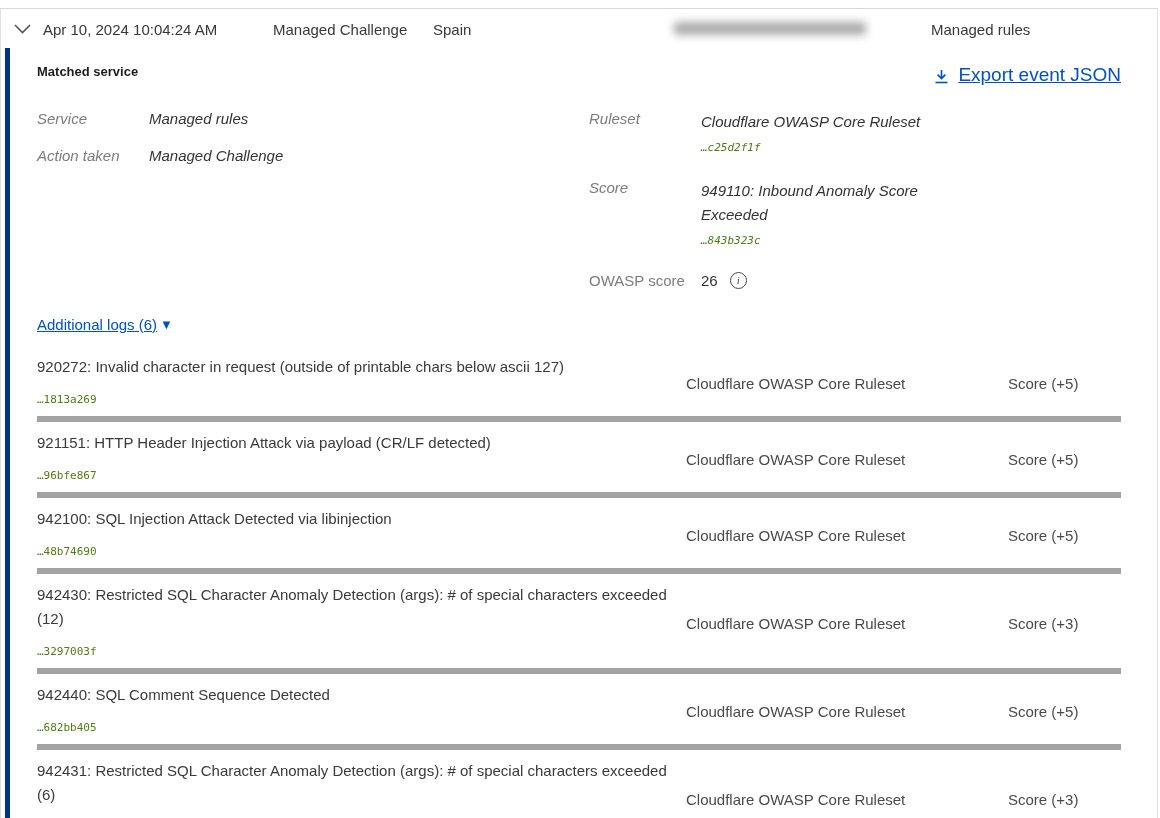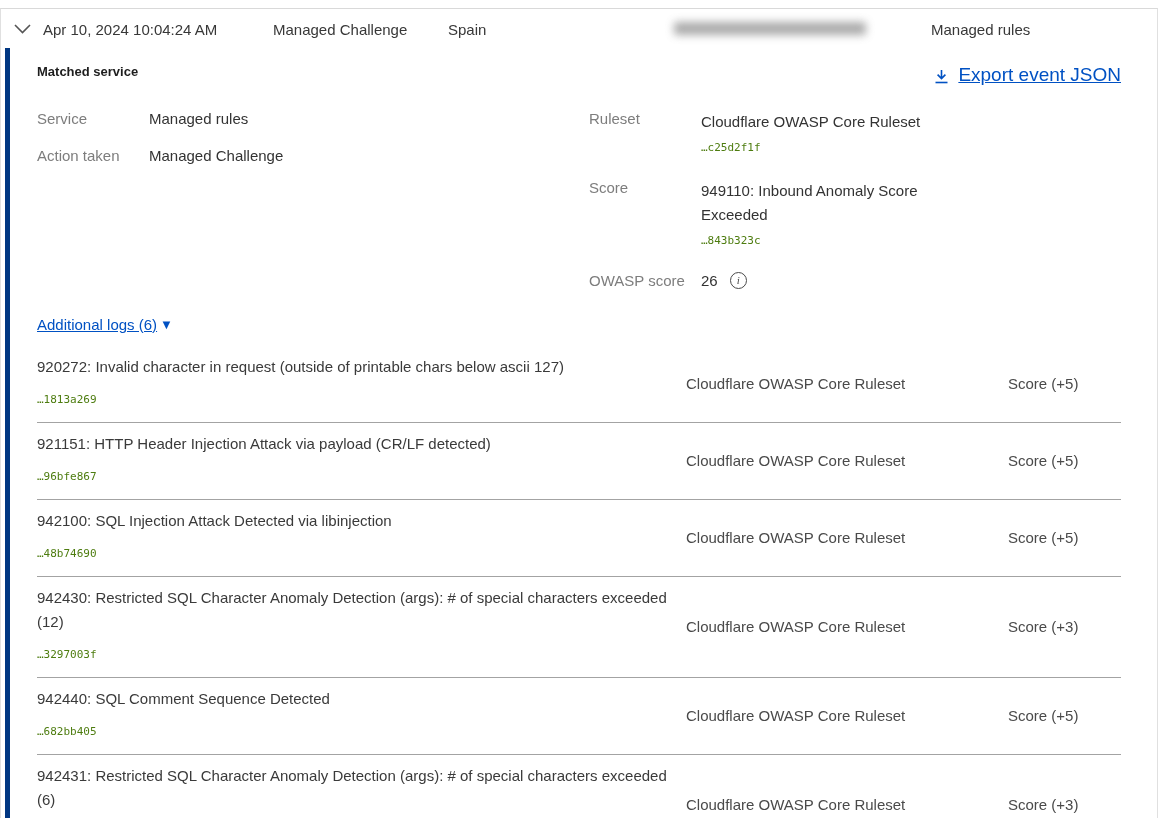--- a/index.html
+++ b/index.html
@@ -14,42 +14,42 @@
     border-top:1px solid #d9d9d9; border-left:1px solid #e0e0e0; border-right:1px solid #e0e0e0;
     background:#fff;
   }
   
   .event-row { position:relative; height:39px; cursor:pointer; }
   .event-row .cell { position:absolute; top:50%; transform:translateY(-50%); white-space:nowrap; color:#383838; }
   .chev { left:13px; width:17px; height:10px; }
   .chev svg { display:block; }
   .c-time    { left:42px; }
   .c-action  { left:272px; }
-  .c-country { left:447px; }
+  .c-country { left:432px; }
   .c-service { left:930px; }
   .redacted {
     position:absolute; left:673px; top:13px; width:192px; height:13px;
     background:#8f8f8f; border-radius:3px; filter:blur(4px); opacity:.75;
   }
   
   .detail { position:absolute; top:39px; left:0; right:0; bottom:0; }
   .blue-bar { position:absolute; left:4px; top:0; bottom:0; width:5px; background:#003681; }
   .content { padding:12px 36px 0 36px; }
   .title-row { display:flex; justify-content:space-between; align-items:flex-start; margin-top:4px; }
   .page-title { font-size:13px; font-weight:700; color:#1d1d1d; }
   .export-link {
     display:flex; align-items:center; gap:9px; color:#0051c3; cursor:pointer;
     text-decoration:none; font-size:19px;
   }
   .export-link .label { text-decoration:underline; }
   .export-link svg { display:block; margin-top:2px; }
   
   .fields { display:flex; margin-top:24px; }
   .fields-left { width:552px; flex:0 0 552px; }
-  .field-row { display:flex; margin-bottom:20px; }
+  .field-row { display:flex; margin-bottom:20px;font-style:italic; }
   .f-label { width:112px; flex:0 0 112px; color:#7d7d7d; }
   .f-value { color:#333; }
   .fields-right { flex:1; }
   .f-block { margin-bottom:19px; }
   .f-value-wrap { width:245px; line-height:24px; }
   .mono { font-family:"DejaVu Sans Mono", monospace; font-size:11px; color:#4d7c0f; }
   .id-line { margin-top:2px; }
   .owasp-row { display:flex; align-items:center; margin-top:6px; }
   .owasp-val { color:#333; margin-right:12px; }
   .info-icon {
@@ -59,22 +59,22 @@
     cursor:pointer; line-height:1;
   }
   
   .logs-toggle {
     display:inline-flex; align-items:center; margin-top:27px; color:#0051c3; cursor:pointer;
   }
   .logs-toggle .label { text-decoration:underline; }
   .logs-toggle .caret { margin-left:3px; font-size:13px; color:#0051c3; text-decoration:none; }
   .logs-rows { margin-top:13px; }
   .log-row {
-    display:flex; align-items:center; border-bottom:1px solid #a3a3a3;
-    padding:9px 0 10px 0;
+    display:flex; align-items:center; border-bottom:6px solid #a3a3a3;
+    padding:9px 0 4px 0;
   }
   .log-desc-col { width:649px; flex:0 0 649px; line-height:24px; color:#3a3a3a; }
   .log-id { margin-top:9px; }
   .log-ruleset { width:322px; flex:0 0 322px; color:#4a4a4a; }
   .log-score { flex:1; color:#4a4a4a; }
   .next-row-line {
     margin-top:9px; margin-left:-11px; width:calc(100% + 47px);
     border-top:1px solid #d9d9d9; height:0;
   }
 </style>

